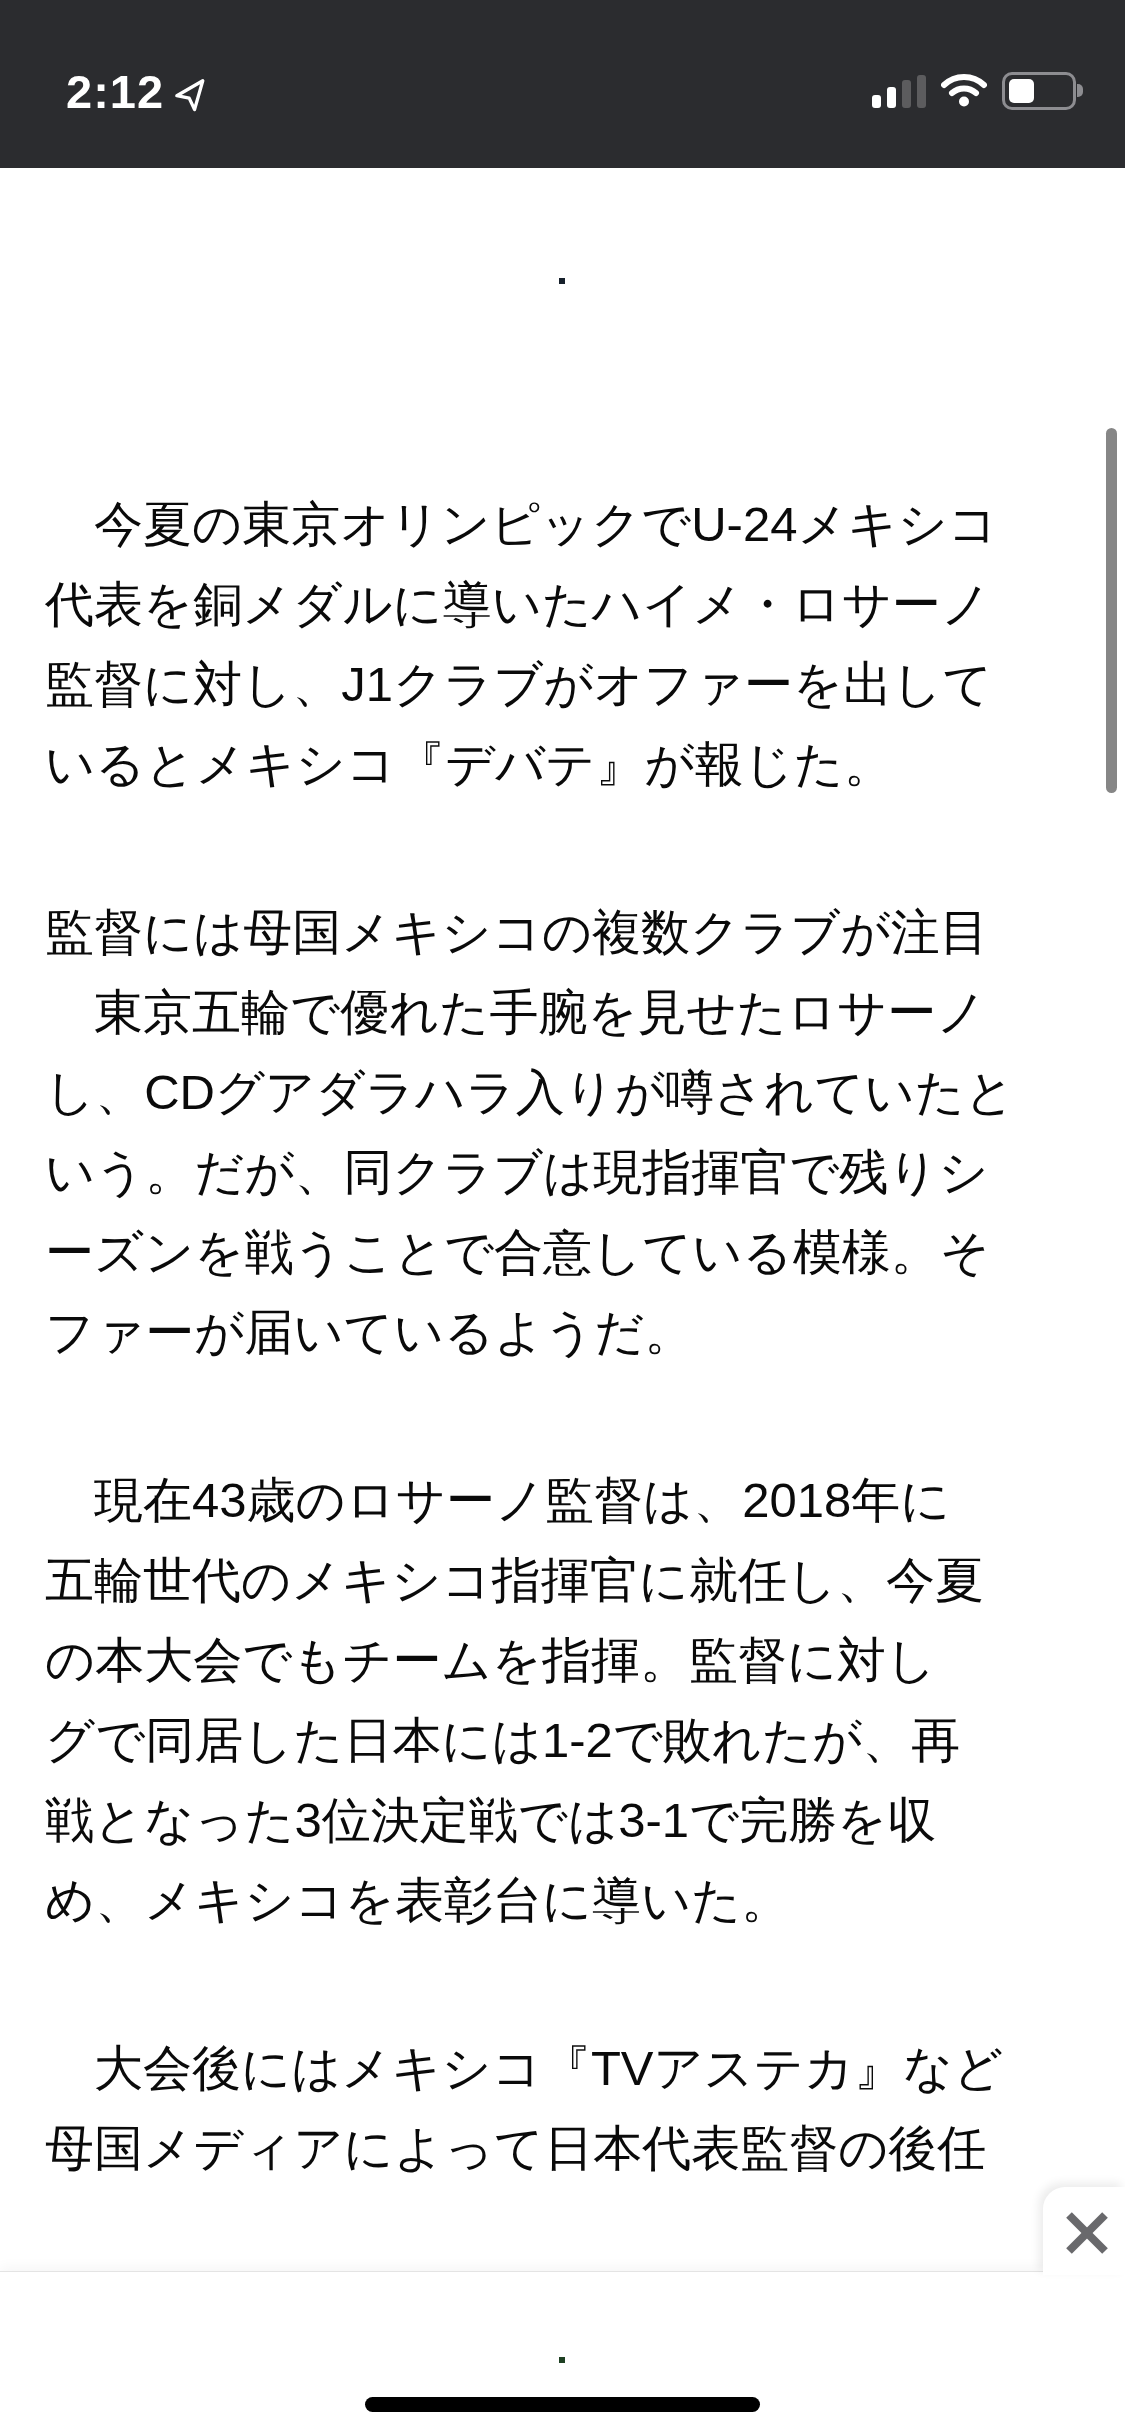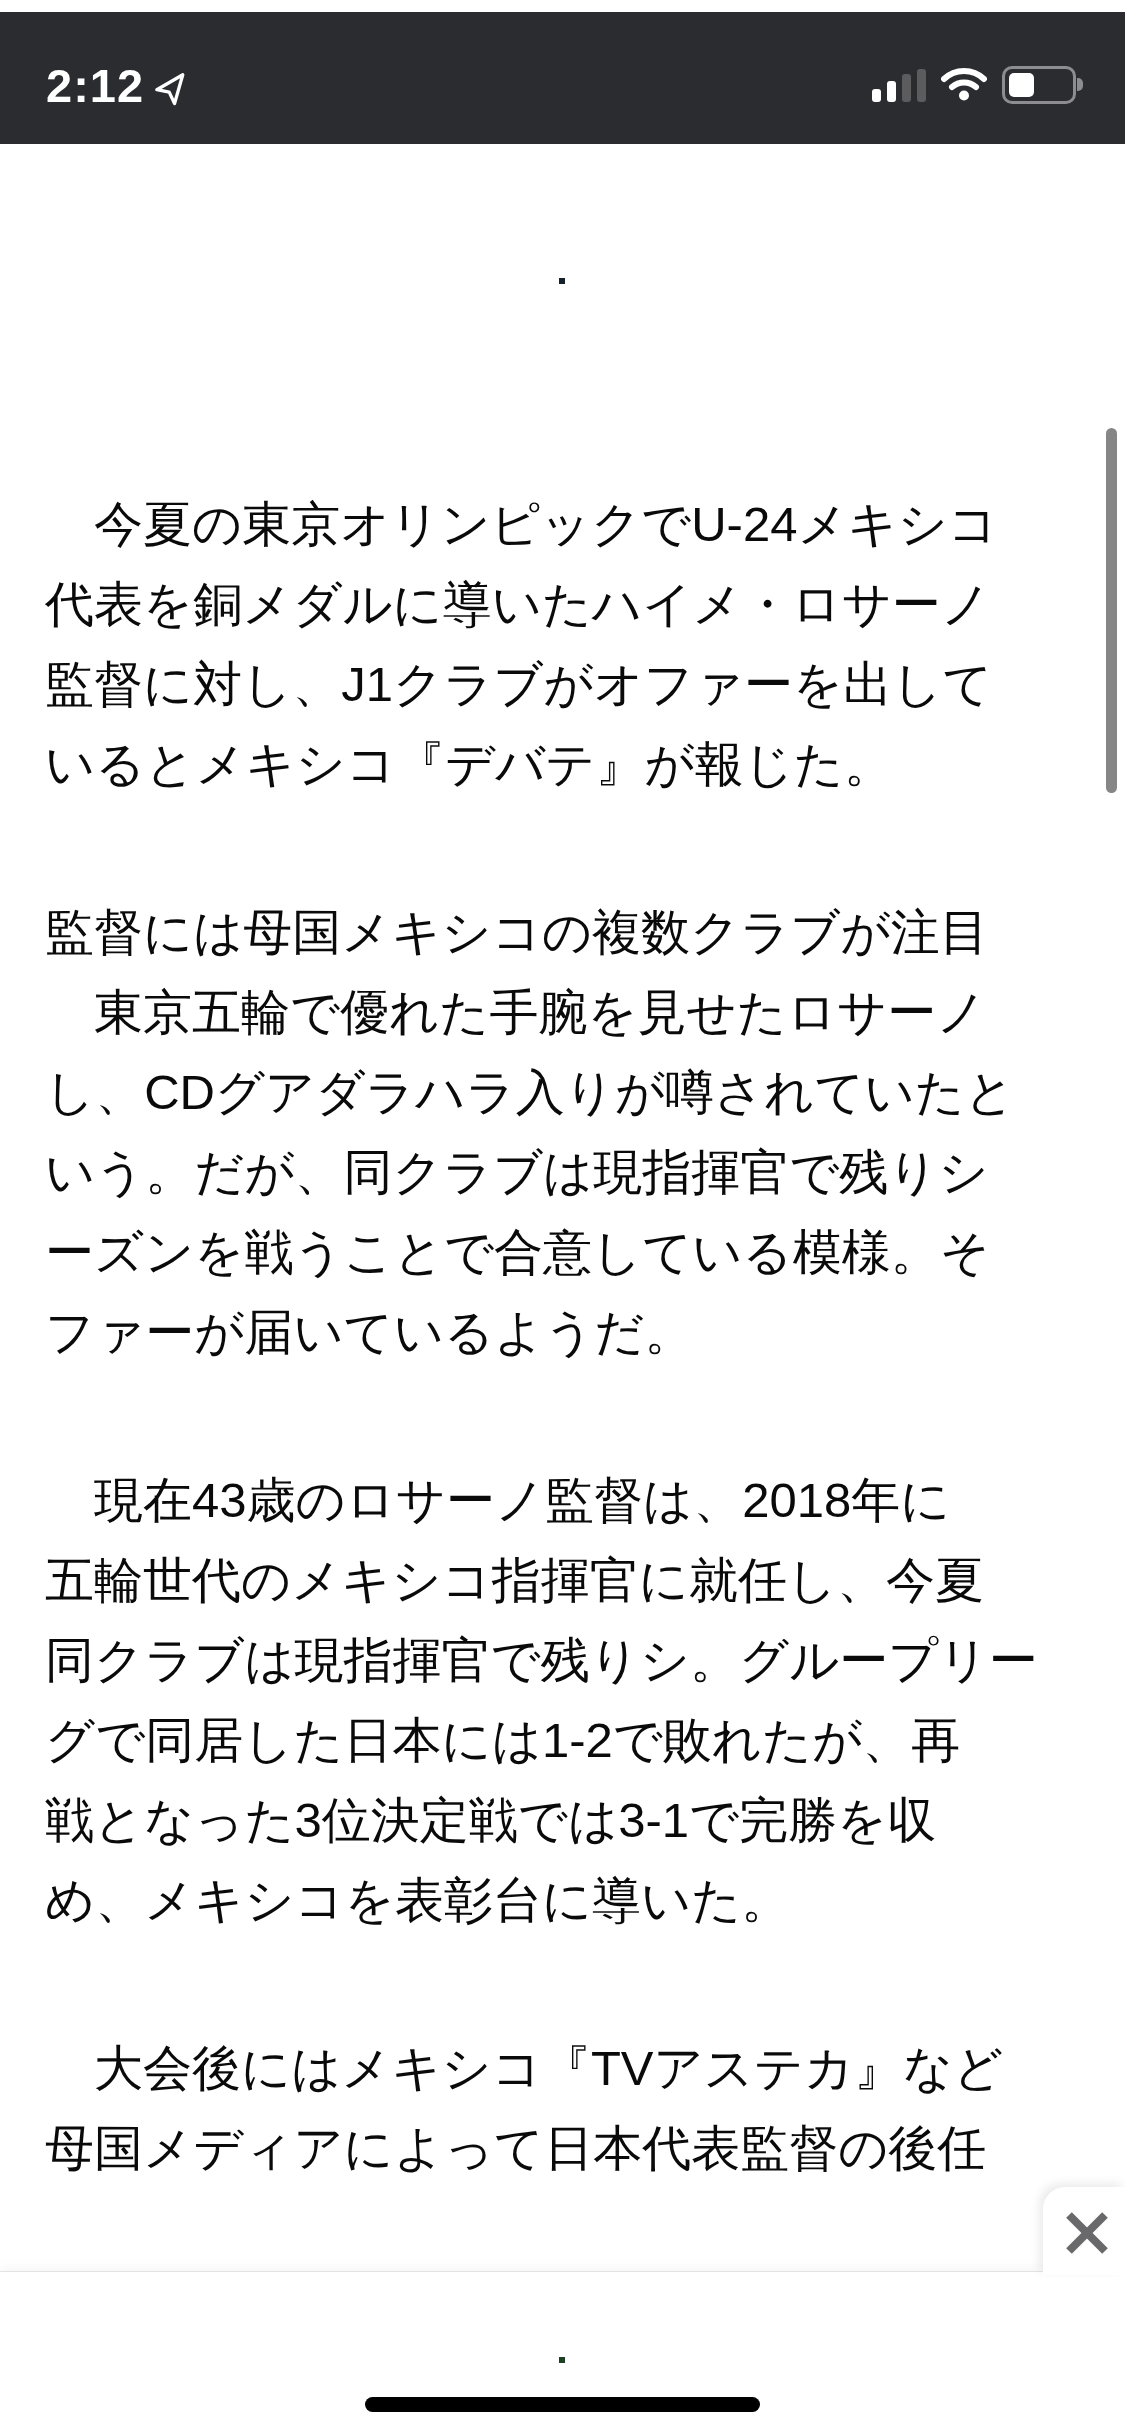--- a/index.html
+++ b/index.html
@@ -2,23 +2,23 @@
 <html><head>
 <meta charset="utf-8">
 <style>
   html,body{margin:0;padding:0;background:#000;}
   .phone{
     position:relative;width:1125px;height:2436px;background:#ffffff;overflow:hidden;
     font-family:"Liberation Sans","DejaVu Sans",sans-serif;
   }
   
   .status-bar{
-    position:absolute;top:12px;left:0;width:1125px;height:132px;background:#2b2c2f;
+    position:absolute;top:0;left:0;width:1125px;height:168px;background:#2b2c2f;
     display:flex;align-items:center;justify-content:space-between;
-    padding:14px 41px 0 46px;box-sizing:border-box;color:#fff;
+    padding:14px 41px 0 66px;box-sizing:border-box;color:#fff;
   }
   .sb-left{display:flex;align-items:center;gap:12px;}
   .sb-time{font-size:47px;font-weight:700;letter-spacing:1px;color:#ffffff;}
   .loc-arrow{width:36px;height:36px;transform:rotate(38deg);margin-top:2px;}
   .sb-right{display:flex;align-items:center;gap:15px;}
   .sig{display:flex;align-items:flex-end;gap:6px;height:34px;}
   .sig .bar{width:9px;border-radius:3px;background:#ffffff;}
   .sig .b1{height:13px;}
   .sig .b2{height:21px;}
   .sig .b3{height:28px;background:#5c5c5e;}
@@ -106,21 +106,21 @@
       <div class="line">監督には母国メキシコの複数クラブが注目</div>
       <div class="line">　東京五輪で優れた手腕を見せたロサーノ</div>
       <div class="line">し、CDグアダラハラ入りが噂されていたと</div>
       <div class="line">いう。だが、同クラブは現指揮官で残りシ</div>
       <div class="line">ーズンを戦うことで合意している模様。そ</div>
       <div class="line">ファーが届いているようだ。</div>
     </div>
     <div class="para">
       <div class="line">　現在43歳のロサーノ監督は、2018年に</div>
       <div class="line">五輪世代のメキシコ指揮官に就任し、今夏</div>
-      <div class="line">同クラブは現指揮官で残りシ。グループリー</div>
+      <div class="line">の本大会でもチームを指揮。監督に対し</div>
       <div class="line">グで同居した日本には1-2で敗れたが、再</div>
       <div class="line">戦となった3位決定戦では3-1で完勝を収</div>
       <div class="line">め、メキシコを表彰台に導いた。</div>
     </div>
     <div class="para">
       <div class="line">　大会後にはメキシコ『TVアステカ』など</div>
       <div class="line">母国メディアによって日本代表監督の後任</div>
     </div>
   </div>
 

